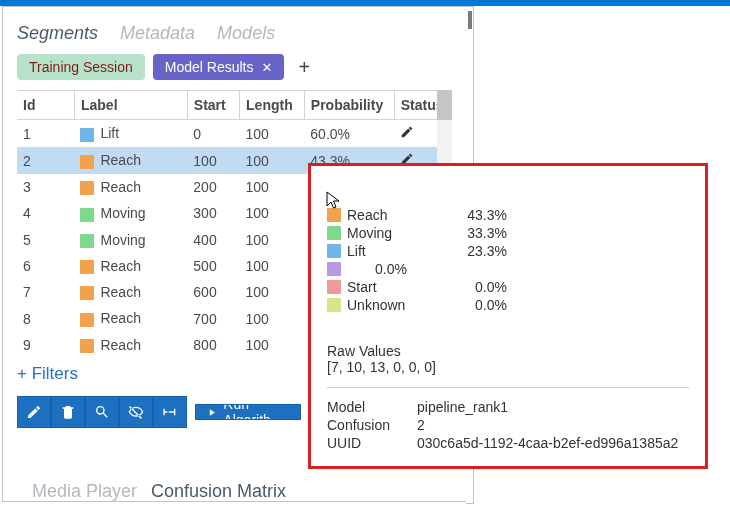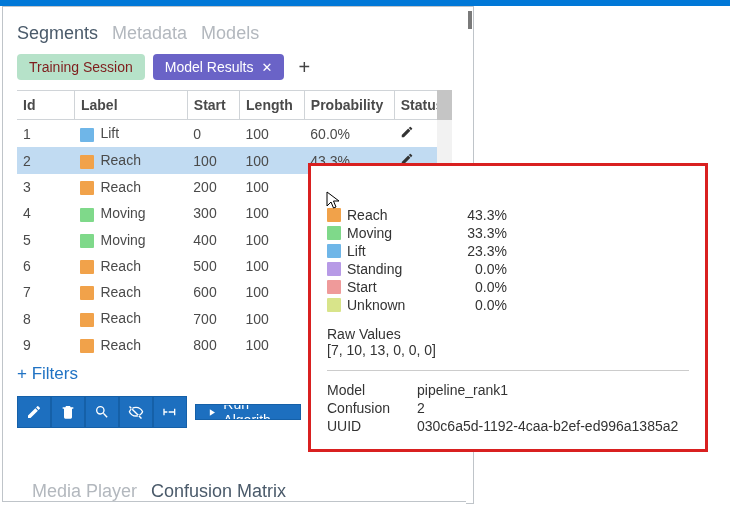--- a/index.html
+++ b/index.html
@@ -1,21 +1,21 @@
 <!DOCTYPE html>
 <html><head>
 <meta charset="utf-8">
 <style>
   * { box-sizing: border-box; margin: 0; padding: 0; font-family: "Segoe UI", Arial, sans-serif; }
   body { background: #fff; width: 730px; height: 506px; overflow: hidden; position: relative; }
   .topbar { height: 6px; background: #0178d7; }
   .panel { border: 1px solid #bfc4c9; margin-left: 2px; width: 465px; height: 496px; position:relative; }
   .panelHandle { position:absolute; top:-1px; right:-8px; width:8px; height:498px; background:#fff; border:1px solid #bfc4c9; border-left:none;}
   .grip { position:absolute; top:4px; right:-6px; width:4px; height:18px; background:#7a7a7a;}
-  .tabs { display: flex; gap: 14px; padding: 16px 14px 10px 14px; font-size: 18px; }
+  .tabs { display: flex; gap: 22px; padding: 16px 14px 10px 14px; font-size: 18px; font-style: italic; }
   .tab { color: #b3b8be; cursor: pointer; }
   .tab.active { color: #4a5a6a; }
   .subtabs { display: flex; align-items: center; gap: 8px; padding: 0 14px 10px 14px; }
   .chip { padding: 5px 12px; border-radius: 4px; font-size: 14px; display:flex; align-items:center; gap:8px;}
   .chip.green { background: #b6e2c9; color: #7f1d1d; }
   .chip.purple { background: #6a63c7; color: #fff; }
   .chip .x { font-size:13px; }
   .plus { font-size: 20px; color: #444; padding-left:6px; }
   .tableWrap { position: relative; padding: 0 14px; }
   table { width: 100%; border-collapse: collapse; font-size: 14px; color:#4a4a4a; }
@@ -36,21 +36,21 @@
   .runbtn{ height:16px; background:#1d6fbf; color:#fff; display:flex; align-items:center; padding:0 10px; gap:6px; border:1px solid #1560a8; font-size:14px; overflow:hidden; width:106px;}
   .runbtn svg{width:13px;height:13px;fill:#fff;}
   .bottomTabs{ display:flex; gap:14px; font-size:18px; position:absolute; left:32px; bottom:4px;}
   .scrollTrack{ position:absolute; top:0; right:0; width:15px; bottom:0; background:#f2f2f2;}
   .scrollThumb{ position:absolute; top:0; right:0; width:15px; height:30px; background:#c5c5c5;}
   .theadRow{position:relative;}
   .tooltip { position:absolute; left:308px; top:163px; width:400px; border:3px solid #d92020; background:#fff; font-size:14px; color:#333; padding:40px 16px 14px 16px; z-index:10;}
   .ttrow{display:flex; align-items:center; padding:1px 0;}
   .ttlabel{width:100px;}
   .ttval{width:60px; text-align:right;}
-  .ttsec{margin-top:12px;}
+  .ttsec{margin-top:29px;}
   .hr{height:1px;background:#ccc; margin:12px 0 10px 0;}
   .kv{display:flex; padding:1px 0;}
   .kv .k{width:90px;}
   .cursor{position:absolute; left:326px; top:191px; z-index:20;}
   .cursor svg{width:16px;height:20px;}
   .colId{width:55px;margin-top:15px;} .colLabel{width:108px;} .colStart{width:50px;} .colLen{width:62px;} .colProb{width:86px;margin-top:44px;} .colStat{width:55px;}
 </style>
 </head>
 <body>
 
@@ -230,21 +230,20 @@
         <span class="ttlabel">Moving</span>
         <span class="ttval">33.3%</span>
       </div>
       <div class="ttrow">
         <span class="swatch c-blue"></span>
         <span class="ttlabel">Lift</span>
         <span class="ttval">23.3%</span>
       </div>
       <div class="ttrow">
         <span class="swatch c-purple"></span>
-        <span class="ttlabel">Standing</span>
         <span class="ttval">0.0%</span>
       </div>
       <div class="ttrow">
         <span class="swatch c-pink"></span>
         <span class="ttlabel">Start</span>
         <span class="ttval">0.0%</span>
       </div>
       <div class="ttrow">
         <span class="swatch c-olive"></span>
         <span class="ttlabel">Unknown</span>

